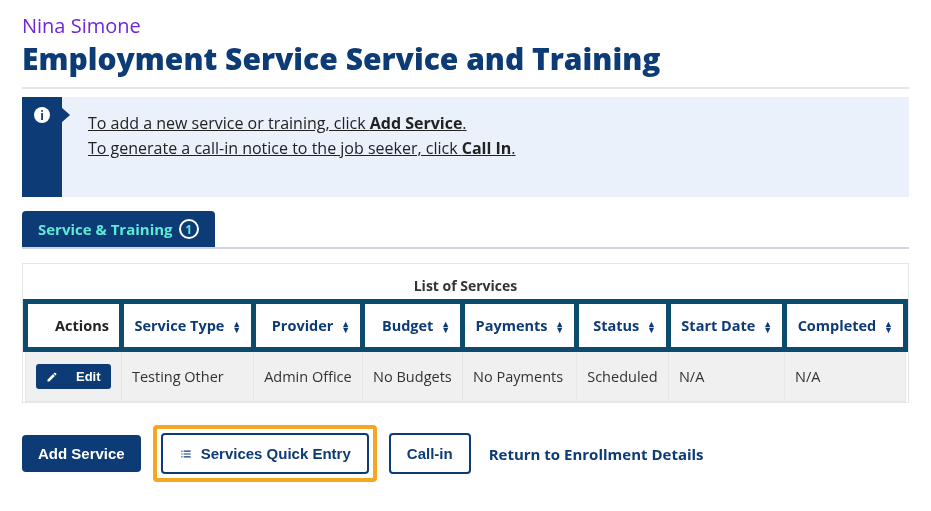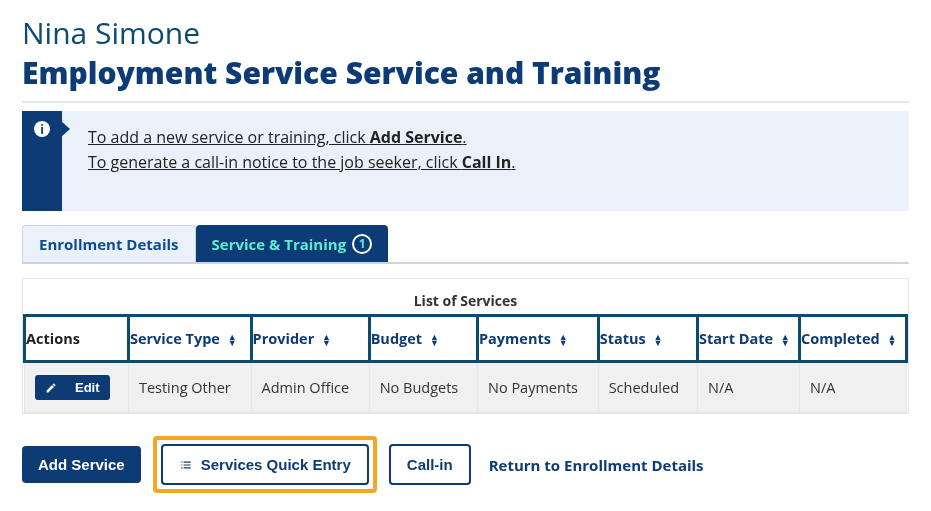--- a/index.html
+++ b/index.html
@@ -8,23 +8,23 @@
       padding: 0;
     }
     body {
       font-family: "Segoe UI", "Open Sans", Arial, sans-serif;
       background: #fff;
       width: 931px;
       padding: 12px 22px 24px 22px;
       color: #222;
     }
     .subtitle {
-      font-size: 30px;
+      font-size: 20px;
       font-weight: 400;
-      color: #0c4a6e;
+      color: #6d28d9;
       margin-bottom: 2px;
     }
     .page-title {
       font-size: 30px;
       font-weight: 800;
       color: #0d3b76;
       line-height: 1.2;
       margin-bottom: 10px;
     }
     hr.title-underline {
@@ -132,25 +132,25 @@
       border: 1px solid #e6e6e6;
       padding: 12px 0 0 0;
     }
     table.data-table {
       width: 100%;
       border-collapse: collapse;
       font-size: 14.5px;
     }
     table.data-table th {
       background: #fff;
-      text-align: left;
-      padding: 12px 0;
+      text-align: right;
+      padding: 12px 10px;
       font-weight: 700;
       color: #222;
-      border: 3px solid #0c4a6e;
+      border: 5px solid #0c4a6e;
     }
     table.data-table th.sortable {
       color: #0d3b76;
       cursor: pointer;
     }
     table.data-table td {
       padding: 12px 10px;
       border: 1px solid #e6e6e6;
       background: #f0f0f0;
       color: #333;
@@ -234,23 +234,20 @@
     <div>
       <span>To add a new service or training, click </span><b>Add Service</b><span>.</span>
     </div>
     <div>
       <span>To generate a call-in notice to the job seeker, click </span><b>Call In</b><span>.</span>
     </div>
   </div>
 </div>
 
 <div class="tabs">
-  <div class="tab tab-inactive">
-    <span>Enrollment Details</span>
-  </div>
   <div class="tab tab-active">
     <span>Service &amp; Training</span>
     <span class="tab-count">1</span>
   </div>
 </div>
 
 <div class="table-wrap">
   <div class="table-title">List of Services</div>
   <table class="data-table">
     <thead>

